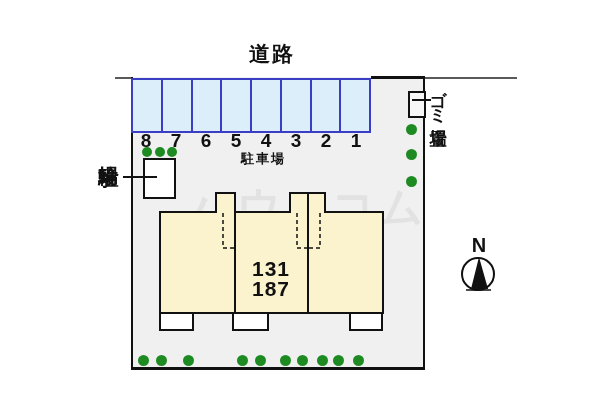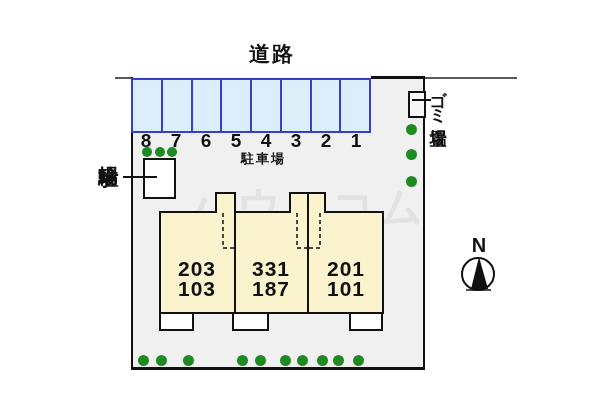--- a/index.html
+++ b/index.html
@@ -104,31 +104,23 @@
     <line x1="235" y1="193" x2="235" y2="313" stroke="#111" stroke-width="2"></line>
     <line x1="308" y1="193" x2="308" y2="313" stroke="#111" stroke-width="2"></line>
     <path d="M223,213 V248 H234" fill="none" stroke="#111" stroke-width="1.5" stroke-dasharray="4,3"></path>
     <path d="M297,213 V248 H307" fill="none" stroke="#111" stroke-width="1.5" stroke-dasharray="4,3"></path>
     <path d="M320,213 V248 H309" fill="none" stroke="#111" stroke-width="1.5" stroke-dasharray="4,3"></path>
     <rect x="160" y="313" width="33" height="17" fill="#fff" stroke="#111" stroke-width="2"></rect>
     <rect x="233" y="313" width="35" height="17" fill="#fff" stroke="#111" stroke-width="2"></rect>
     <rect x="350" y="313" width="32" height="17" fill="#fff" stroke="#111" stroke-width="2"></rect>
   </svg>
 
-  <div class="abs unit-label" style="left:161px;">
-    <div>203</div>
-    <div>103</div>
-  </div>
   <div class="abs unit-label" style="left:235px;">
-    <div>331</div>
+    <div>131</div>
     <div>187</div>
-  </div>
-  <div class="abs unit-label" style="left:310px;">
-    <div>201</div>
-    <div>101</div>
   </div>
 
   <div class="dot" style="left:138px;top:355px;"></div>
   <div class="dot" style="left:156px;top:355px;"></div>
   <div class="dot" style="left:183px;top:355px;"></div>
   <div class="dot" style="left:237px;top:355px;"></div>
   <div class="dot" style="left:255px;top:355px;"></div>
   <div class="dot" style="left:280px;top:355px;"></div>
   <div class="dot" style="left:297px;top:355px;"></div>
   <div class="dot" style="left:317px;top:355px;"></div>

